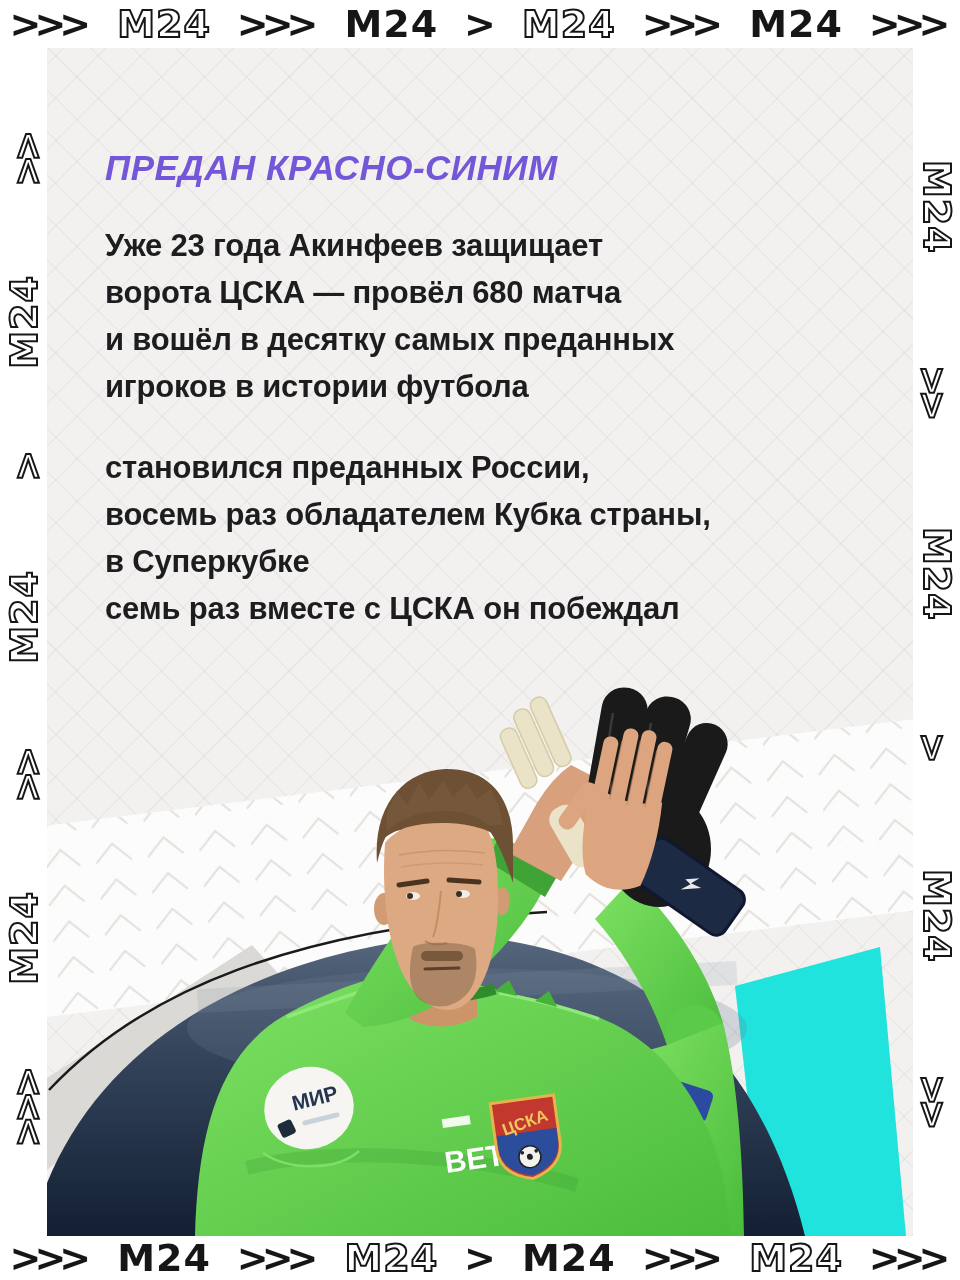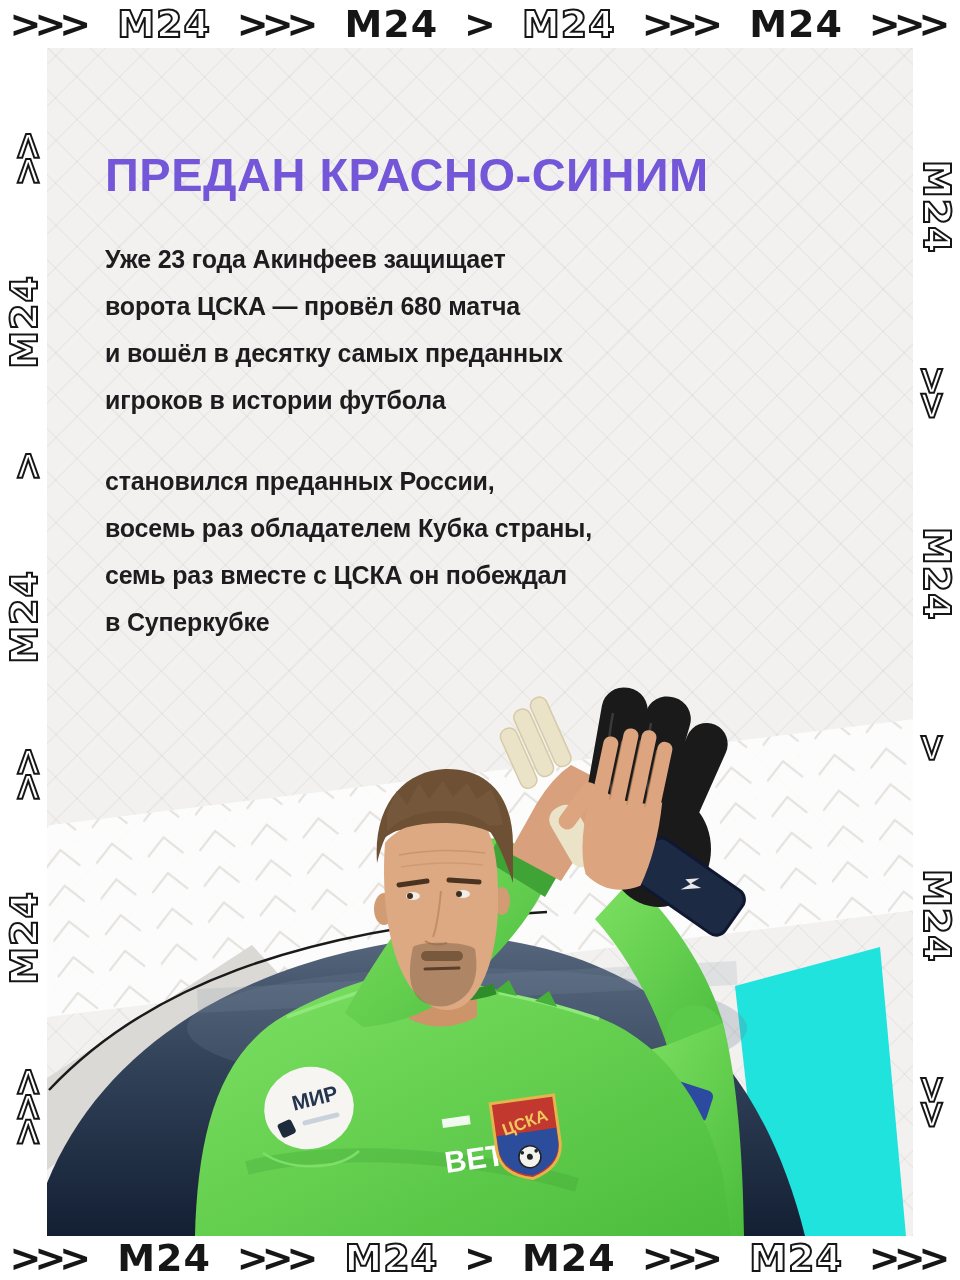--- a/index.html
+++ b/index.html
@@ -18,23 +18,23 @@
   .bt.out{color:rgba(255,255,255,0);-webkit-text-stroke:2px #161616;}
   .strip-left .bt{writing-mode:vertical-rl;transform:rotate(180deg);}
   .strip-right .bt{writing-mode:vertical-rl;}
 
   
   .content{position:absolute;left:47px;right:47px;top:48px;bottom:44px;z-index:1;
            background-color:#F2F1EF;overflow:hidden;
            background-image:
              repeating-linear-gradient(45deg,  rgba(120,118,112,0.07) 0 1.5px, transparent 1.5px 30px),
              repeating-linear-gradient(-45deg, rgba(120,118,112,0.07) 0 1.5px, transparent 1.5px 30px);}
-  .headline{margin:100px 0 4px 58px;color:#7457D9;font-weight:bold;font-size:47px;line-height:1.14;letter-spacing:0.5px;}
+  .headline{margin:100px 0 4px 58px;color:#7457D9;font-weight:bold;font-size:35px;line-height:1.14;letter-spacing:0.5px;font-style:italic;}
   .headline span{display:block;}
-  .para{margin:34px 0 0 58px;color:#1D1D1F;font-weight:bold;font-size:25px;line-height:47px;letter-spacing:-0.2px;}
+  .para{margin:34px 0 0 58px;color:#1D1D1F;font-weight:bold;font-size:31px;line-height:47px;letter-spacing:-0.2px;}
   .para div{white-space:nowrap;}
   .photo-svg{position:absolute;left:0;bottom:0;width:866px;height:553px;display:block;z-index:2;}
 </style>
 </head>
 <body>
 
 <div class="canvas">
 
   <div class="strip strip-top">
     <span class="bt chev">&gt;&gt;&gt;</span>
@@ -88,22 +88,22 @@
     <div class="para">
       <div>Уже 23 года Акинфеев защищает</div>
       <div>ворота ЦСКА — провёл 680 матча</div>
       <div>и вошёл в десятку самых преданных</div>
       <div>игроков в истории футбола</div>
     </div>
 
     <div class="para">
       <div>становился преданных России,</div>
       <div>восемь раз обладателем Кубка страны,</div>
+      <div>в Суперкубке</div>
       <div>семь раз вместе с ЦСКА он побеждал</div>
-      <div>в Суперкубке</div>
     </div>
 
     <svg class="photo-svg" viewBox="0 0 866 553" xmlns="http://www.w3.org/2000/svg">
       <defs>
         <linearGradient id="gStadium" x1="0" y1="0" x2="0" y2="1">
           <stop offset="0" stop-color="#57677D"></stop>
           <stop offset="0.38" stop-color="#34455C"></stop>
           <stop offset="1" stop-color="#131F33"></stop>
         </linearGradient>
         <linearGradient id="gJersey" x1="0" y1="0" x2="1" y2="1">

